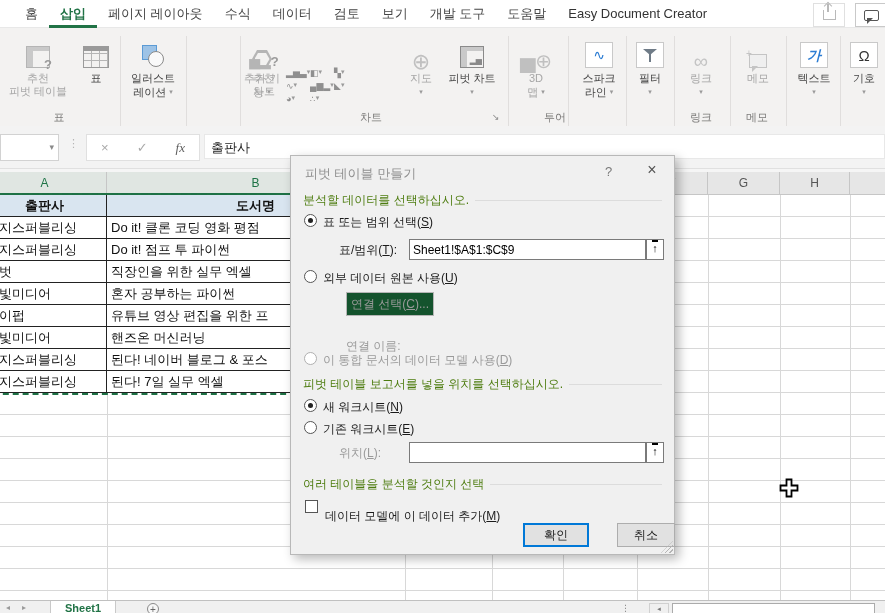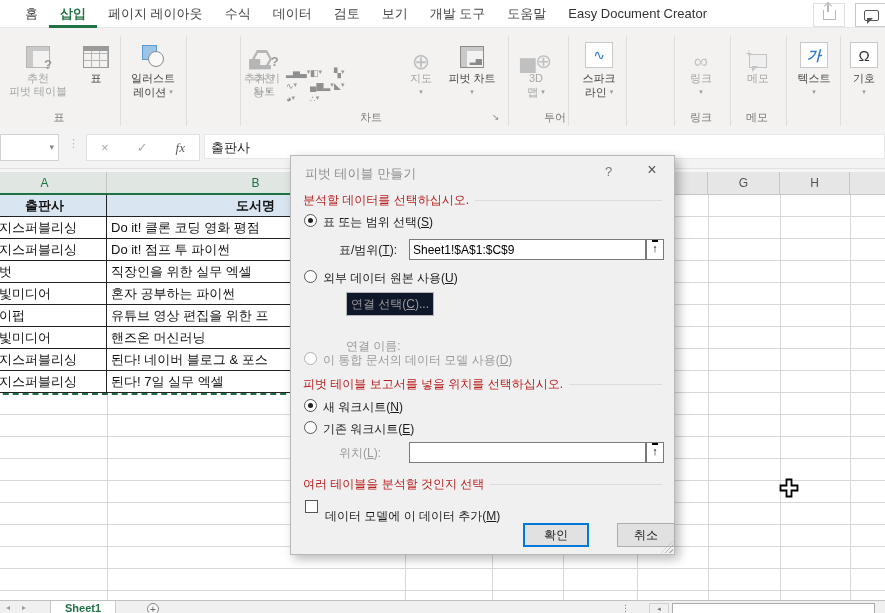--- a/index.html
+++ b/index.html
@@ -84,34 +84,34 @@
         font-size:10px;line-height:11px;text-align:center;color:#666;background:#f7f7f7;box-sizing:border-box;}
   .hscroll-arrow{position:absolute;left:649px;top:2px;width:20px;height:11px;background:#f0f0f0;border:1px solid #d0d0d0;
         font-size:7px;color:#777;text-align:center;line-height:10px;box-sizing:border-box;}
   .hthumb{position:absolute;left:672px;top:2px;width:203px;height:11px;background:#fff;border:1px solid #ababab;box-sizing:border-box;}
   
   .dlg{position:absolute;left:290px;top:155px;width:385px;height:400px;background:#f0f0f0;border:1px solid #b8b8b8;
        box-shadow:4px 4px 10px rgba(0,0,0,.28);font-size:12px;color:#1a1a1a;box-sizing:border-box;}
   .dtitle{position:absolute;left:14px;top:9px;font-size:13px;color:#8f8f8f;}
   .dhelp{position:absolute;left:314px;top:8px;font-size:13px;color:#7a7a7a;}
   .dclose{position:absolute;left:349px;top:5px;font-size:16px;color:#555;width:24px;text-align:center;}
-  .dsec{position:absolute;left:12px;right:12px;display:flex;align-items:center;color:#b91c1c;white-space:nowrap;}
+  .dsec{position:absolute;left:12px;right:12px;display:flex;align-items:center;color:#4d7c0f;white-space:nowrap;}
   .dsec .ln{flex:1;height:1px;background:#dcdcdc;margin-left:6px;}
   .radio{position:absolute;width:13px;height:13px;border:1px solid #555;border-radius:50%;background:#fff;box-sizing:border-box;}
   .radio.on:after{content:"";position:absolute;left:3px;top:3px;width:5px;height:5px;border-radius:50%;background:#222;}
   .radio.dis{border-color:#b0b0b0;}
   .dlab{position:absolute;white-space:nowrap;}
   .dlab u{text-decoration:underline;}
   .gray{color:#9a9a9a;}
   .dinput{position:absolute;width:237px;height:21px;border:1px solid #7a7a7a;background:#fff;font-size:12px;
           padding:0 3px;box-sizing:border-box;font-family:"Liberation Sans",sans-serif;}
   .collapse{position:absolute;width:18px;height:21px;background:#fff;border:1px solid #7a7a7a;box-sizing:border-box;
             text-align:center;font-weight:bold;font-size:11px;line-height:17px;color:#000;}
   .collapse b{display:inline-block;border-top:2px solid #000;padding-top:0;line-height:12px;}
-  .connbtn{position:absolute;left:55px;top:136px;width:88px;height:24px;background:#0f172a;border:1px solid #b5b5b5;
+  .connbtn{position:absolute;left:55px;top:136px;width:88px;height:24px;background:#14532d;border:1px solid #b5b5b5;
            color:#9a9a9a;text-align:center;line-height:22px;box-sizing:border-box;}
   .chk{position:absolute;width:13px;height:13px;border:1px solid #555;background:#fff;box-sizing:border-box;}
   .dbtn{position:absolute;height:24px;background:#e1e1e1;border:1px solid #adadad;text-align:center;line-height:22px;
         font-size:12px;color:#1a1a1a;box-sizing:border-box;}
   .dbtn.def{border:2px solid #0078d7;line-height:20px;}
   .grip{position:absolute;right:1px;bottom:1px;width:12px;height:12px;
         background:repeating-linear-gradient(135deg,transparent 0 2px,#b5b5b5 2px 3px);
         clip-path:polygon(100% 0,100% 100%,0 100%);}
   
   .cursor{position:absolute;left:779px;top:478px;z-index:50;}
@@ -232,20 +232,29 @@
     <div class="rbtn" style="left:574px;width:50px;">
       <div class="ric">
           <span class="boxic">
             <span style="color:#2b7cd3;font-size:14px;">∿</span>
           </span>
         </div>
       <div>스파크</div>
       <div><span>라인</span> <span class="chev">▾</span></div>
     </div>
     <div class="gsep" style="left:626px;"></div>
+    <div class="rbtn" style="left:628px;width:44px;">
+      <div class="ric">
+          <span class="boxic">
+            <span class="funnel"></span>
+          </span>
+        </div>
+      <div>필터</div>
+      <div><span class="chev">▾</span></div>
+    </div>
     <div class="gsep" style="left:674px;"></div>
     <div class="rbtn dis" style="left:678px;width:46px;">
       <div class="ric">
           <span style="font-size:20px;color:#c4c4c4;">∞</span>
         </div>
       <div>링크</div>
       <div><span class="chev">▾</span></div>
     </div>
     <div class="glabel" style="left:674px;width:54px;">링크</div>
     <div class="gsep" style="left:730px;"></div>

